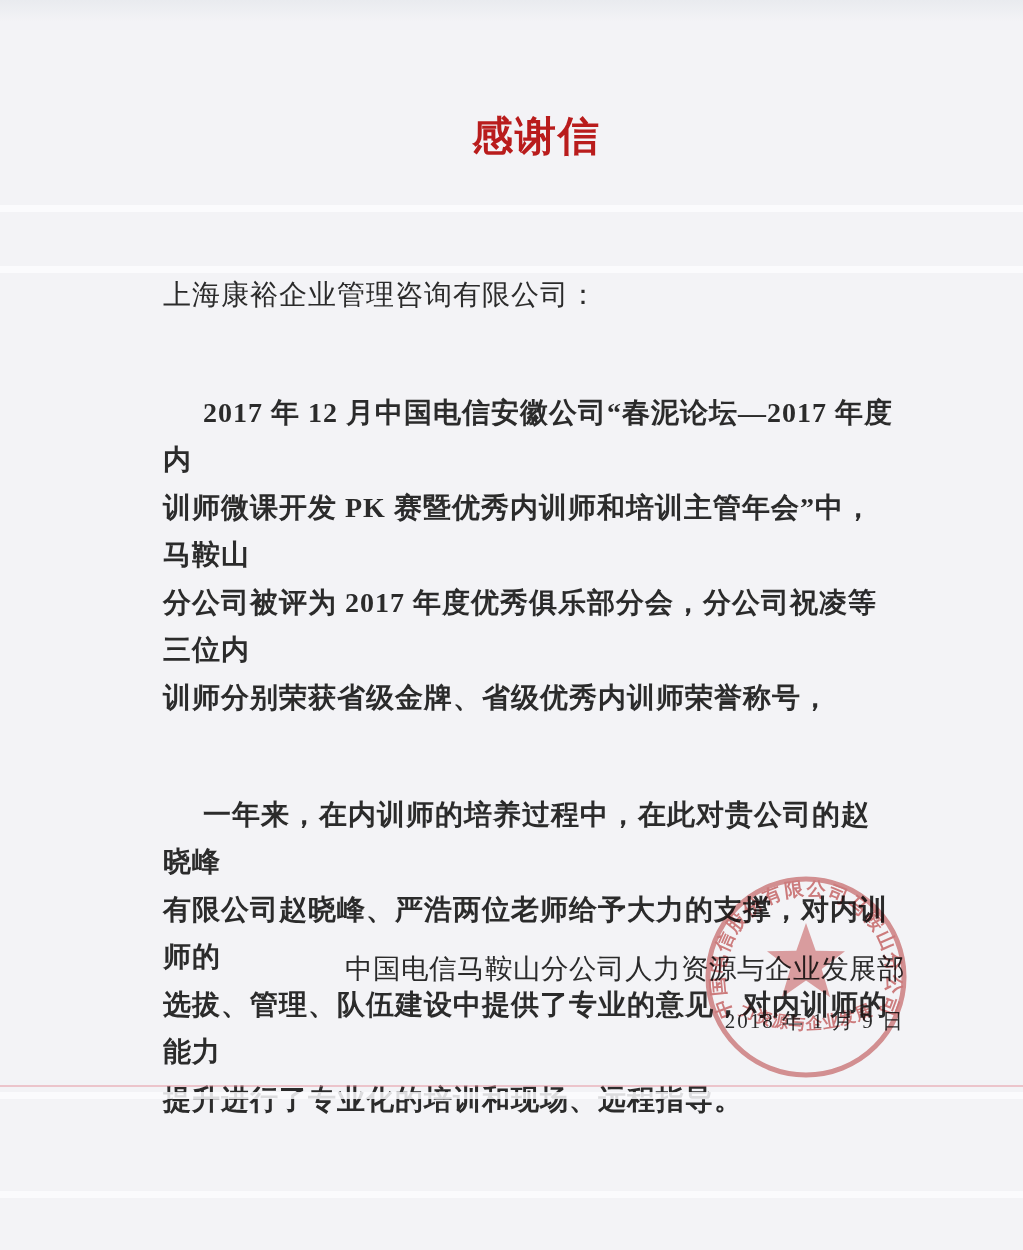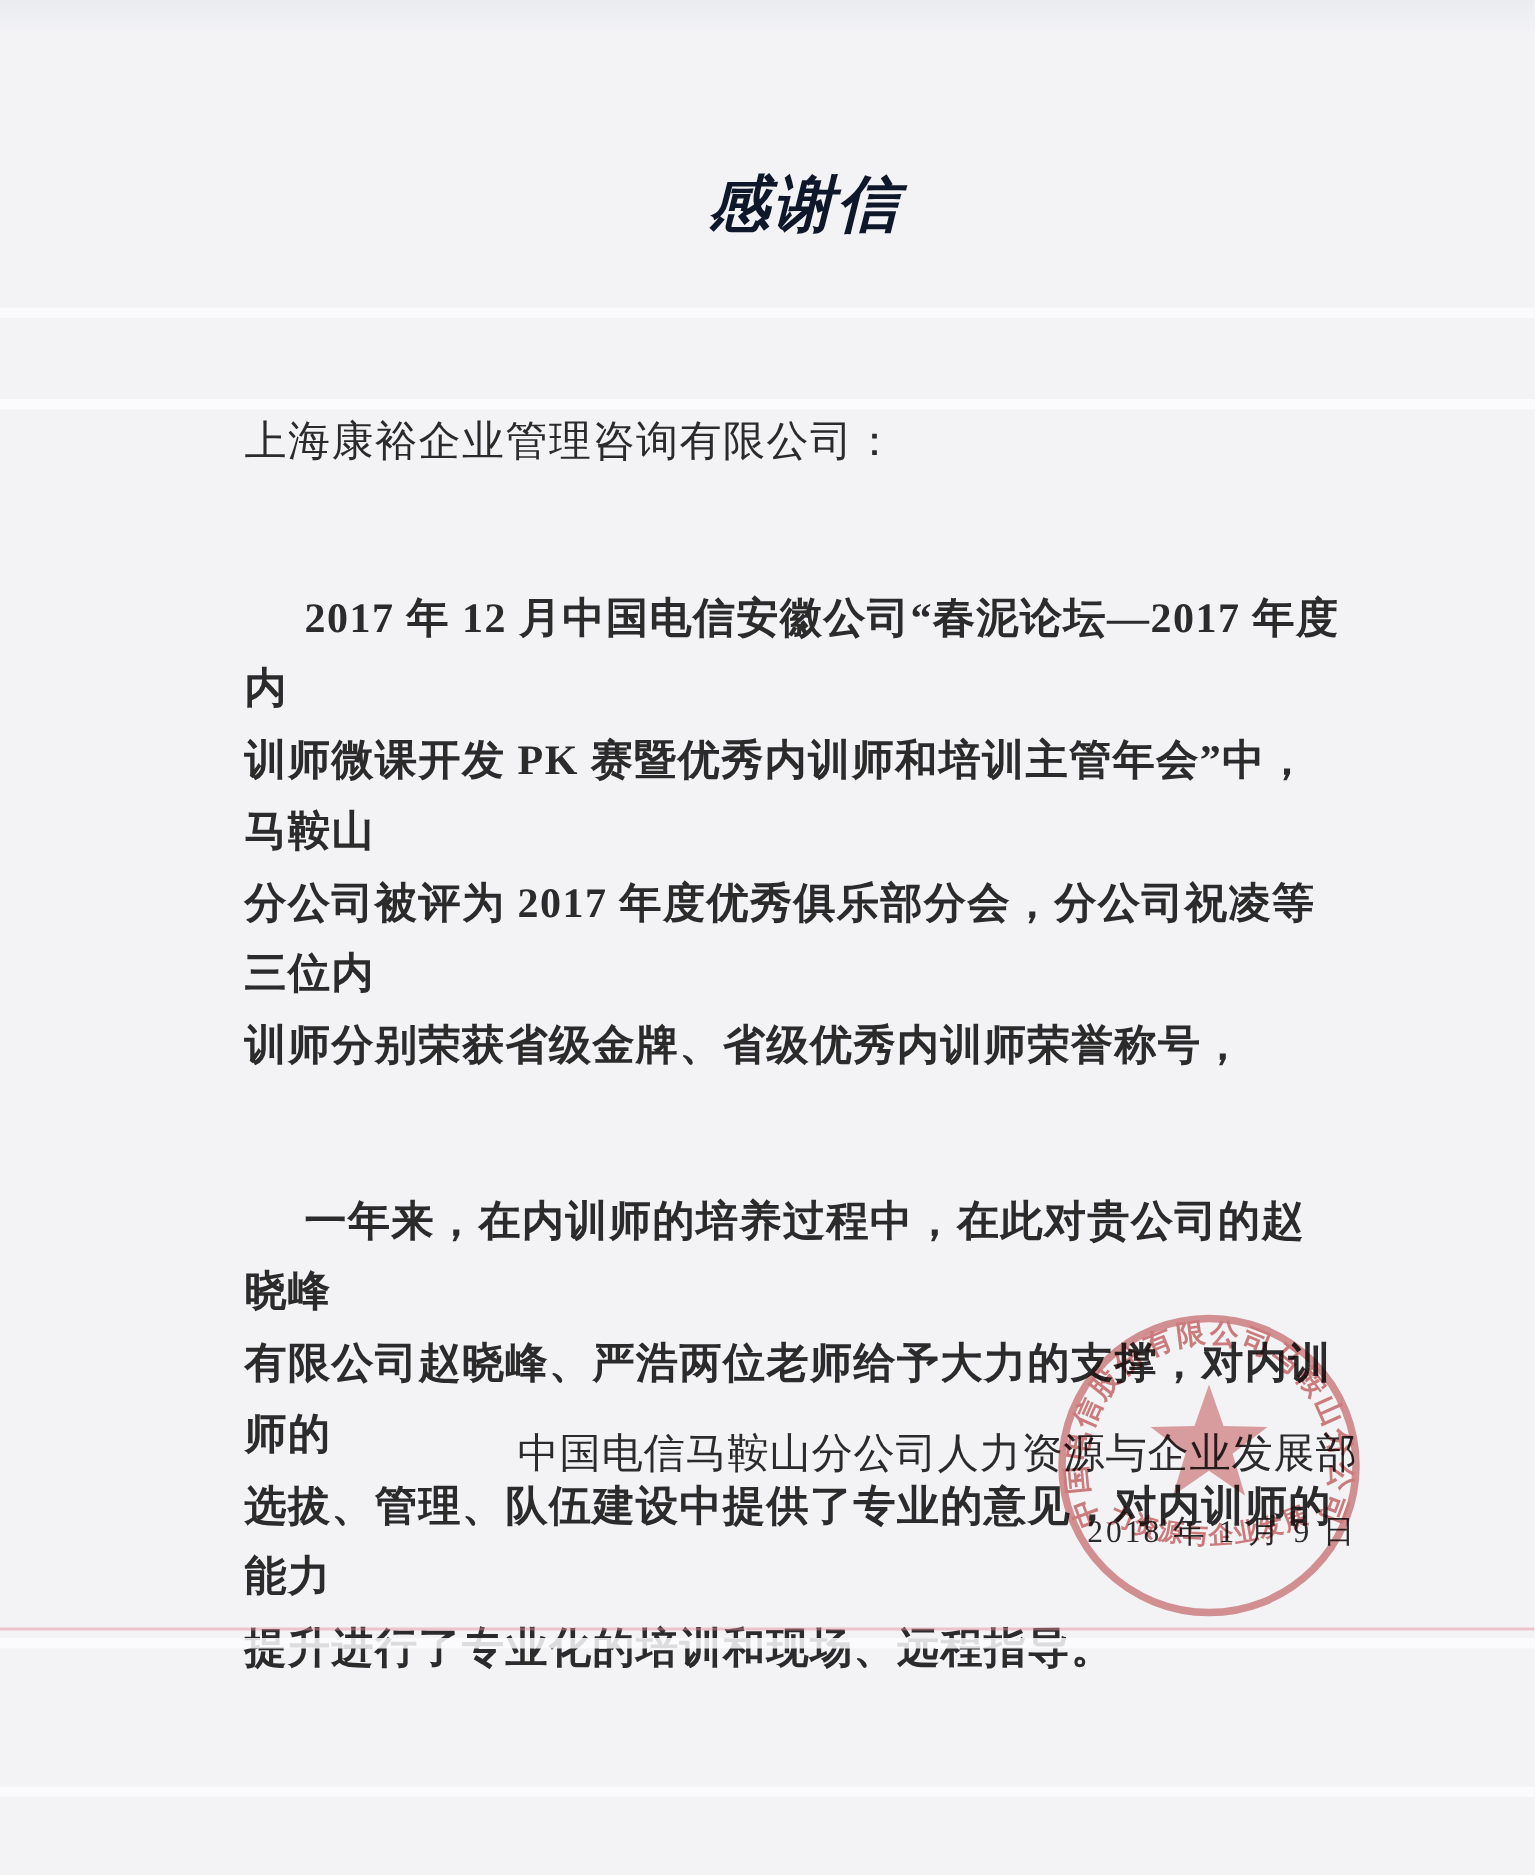--- a/index.html
+++ b/index.html
@@ -44,23 +44,22 @@
     top: 112px;
     left: 0;
     width: 100%;
     margin: 0;
     padding-left: 50px;
     box-sizing: border-box;
     text-align: center;
     font-size: 41px;
     font-weight: bold;
     letter-spacing: 2px;
-    color: #0f172a;
+    color: #b91c1c;
     line-height: 1.2;
-    font-style: italic;
   }
   .letter-body {
     position: absolute;
     top: 212px;
     left: 152px;
     width: 756px;
     font-size: 28px;
     line-height: 47.5px;
     letter-spacing: 1px;
     white-space: pre-line;

